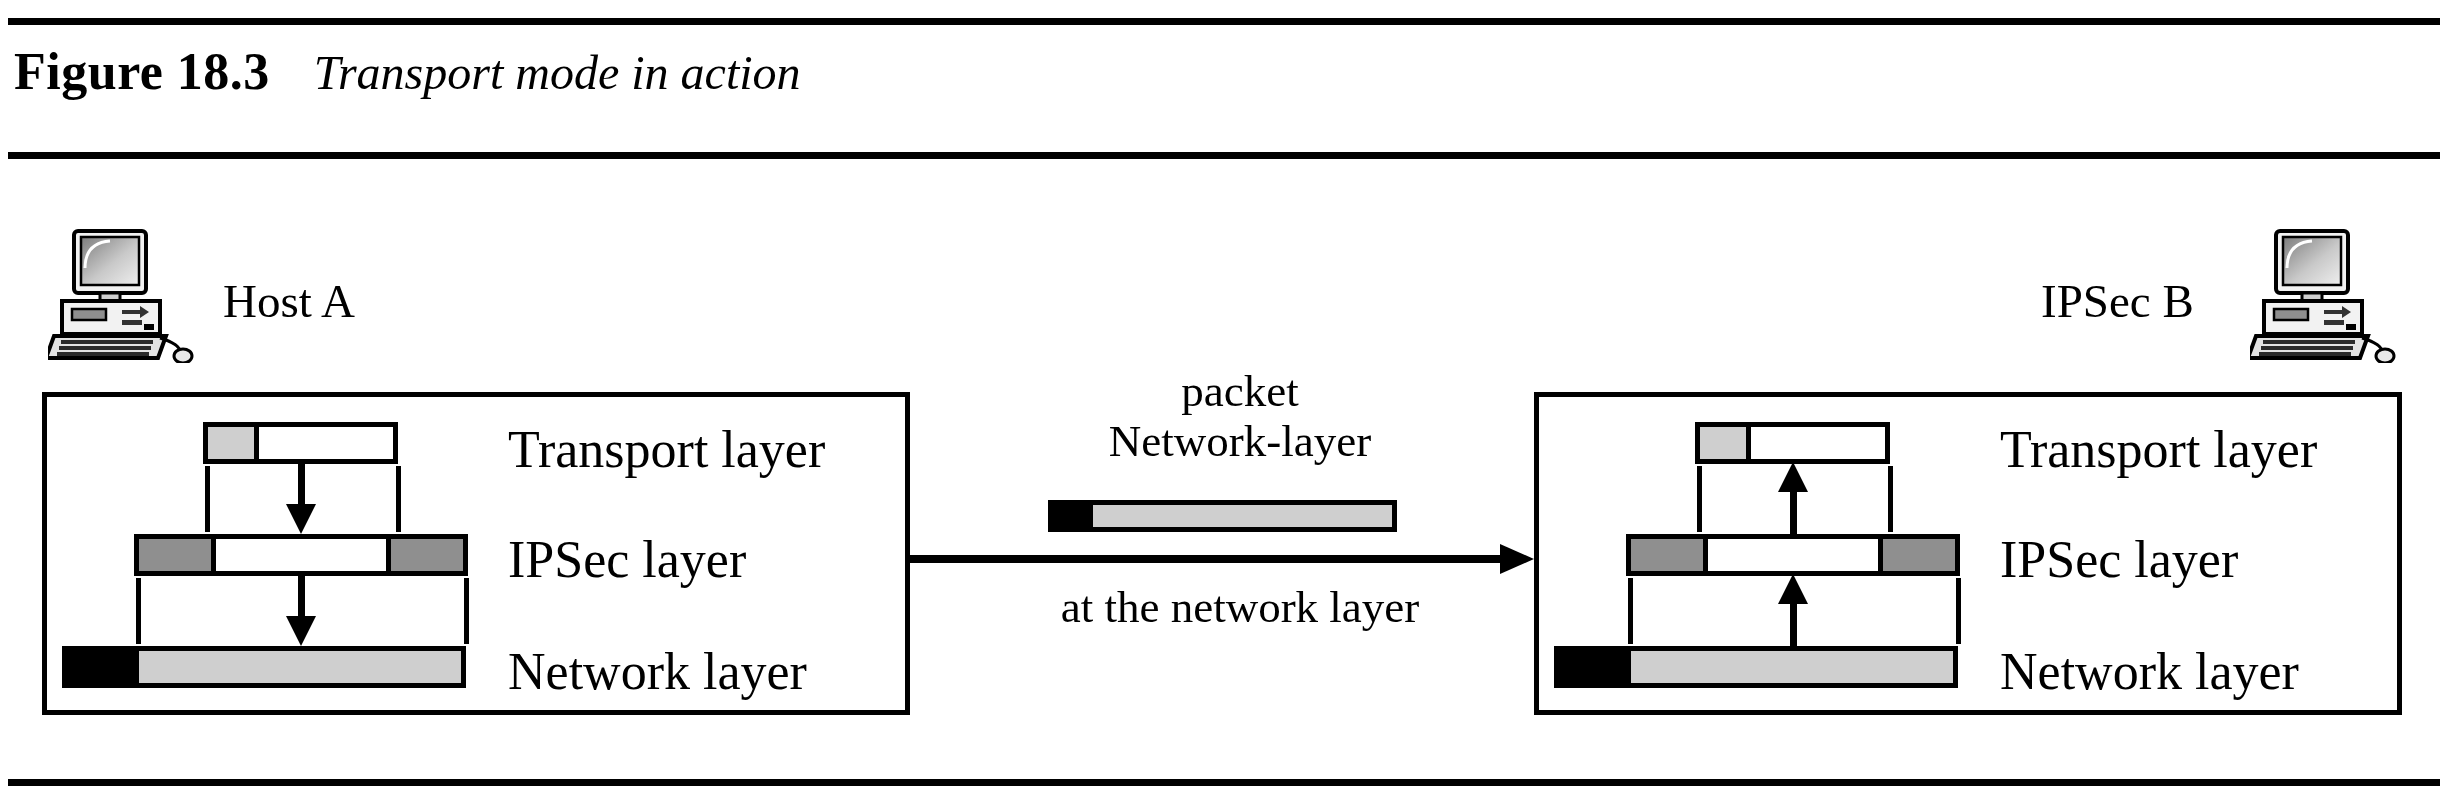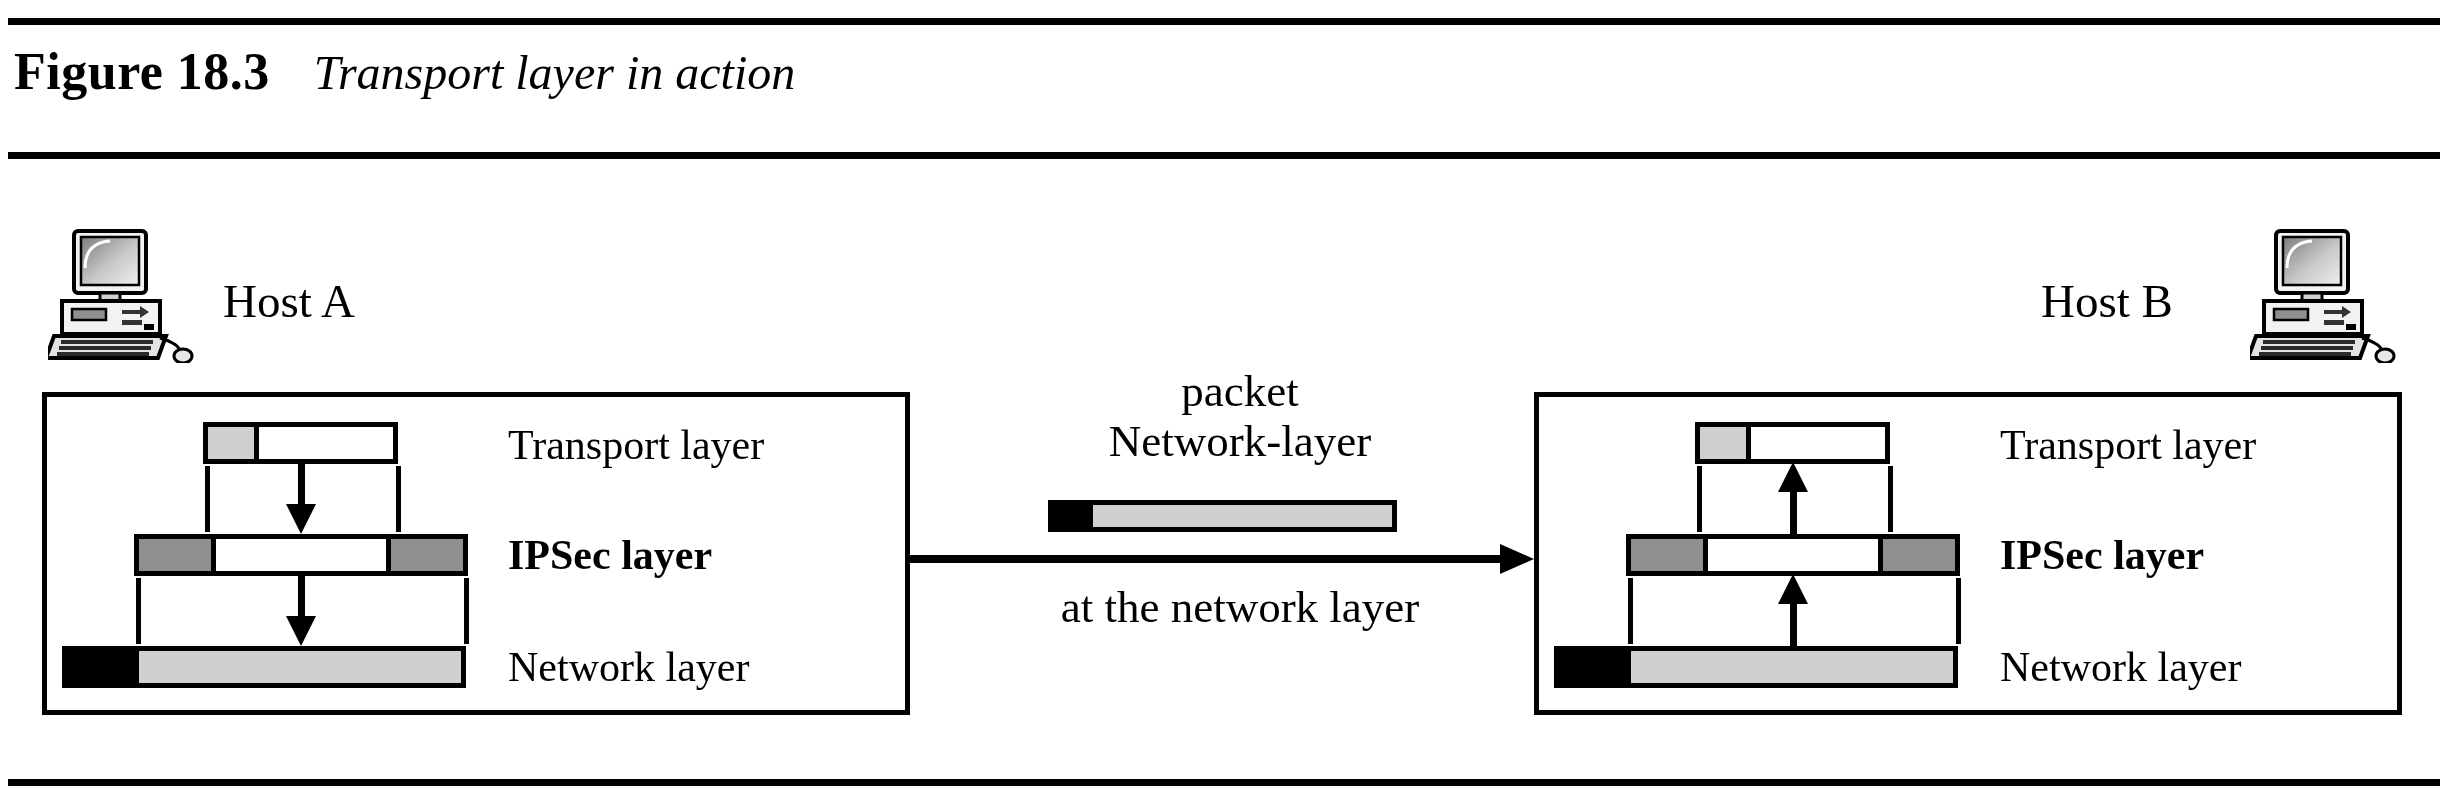--- a/index.html
+++ b/index.html
@@ -128,25 +128,25 @@
     width: 0;
     height: 0;
     border-top: 15px solid transparent;
     border-bottom: 15px solid transparent;
     border-left: 34px solid #000000;
   }
 
   
   .layer-label {
     position: absolute;
-    font-size: 42px;
+    font-size: 52px;
     white-space: nowrap;
     line-height: 1;
   }
-  .layer-label.bold { font-weight: bold; text-align: right; }
+  .layer-label.bold { font-weight: normal; text-align: right; }
 
   .host-label {
     position: absolute;
     font-size: 47px;
     white-space: nowrap;
     line-height: 1;
     margin-left: 11px;
   }
 
   .center-label {
@@ -168,21 +168,21 @@
 <body>
 
 <div id="page">
 
   <div class="rule rule-top"></div>
   <div class="rule rule-under"></div>
   <div class="rule rule-bottom"></div>
 
   <div class="fig-head">
     <span class="fig-label">Figure 18.3</span>
-    <span class="fig-caption">Transport layer in action</span>
+    <span class="fig-caption">Transport mode in action</span>
   </div>
 
   <div class="computer" style="left:48px; top:228px;">
     <svg viewBox="0 0 150 135" width="150" height="135">
       <defs>
         <linearGradient id="scrA" x1="0" y1="0" x2="1" y2="1">
           <stop offset="0%" stop-color="#7d7d7d"></stop>
           <stop offset="55%" stop-color="#c9c9c9"></stop>
           <stop offset="100%" stop-color="#efefef"></stop>
         </linearGradient>
@@ -286,21 +286,21 @@
       <path d="M6 108 h112 l-8 22 h-112 z" fill="#e3e3e3" stroke="#000" stroke-width="4"></path>
       <g fill="#2b2b2b">
         <rect x="13" y="112" width="92" height="4"></rect>
         <rect x="11" y="118" width="92" height="4"></rect>
         <rect x="9" y="124" width="92" height="4"></rect>
       </g>
       <path d="M112 110 Q132 116 132 124" fill="none" stroke="#000" stroke-width="3"></path>
       <ellipse cx="135" cy="128" rx="9" ry="7" fill="#e8e8e8" stroke="#000" stroke-width="3"></ellipse>
     </svg>
   </div>
-  <div class="host-label" style="left:2030px; top:278px;">Host B</div>
+  <div class="host-label" style="left:2030px; top:278px;">IPSec B</div>
 
   <div id="host-b-box" class="host-box"></div>
 
   <div class="bar" style="left:1695px; top:422px; width:195px; height:42px;">
     <div class="seg seg-light seg-div-r" style="width:46px;"></div>
     <div class="seg seg-white" style="flex:1;"></div>
   </div>
 
   <div class="tick" style="left:1697px; top:466px; height:66px;"></div>
   <div class="tick" style="left:1888px; top:466px; height:66px;"></div>

